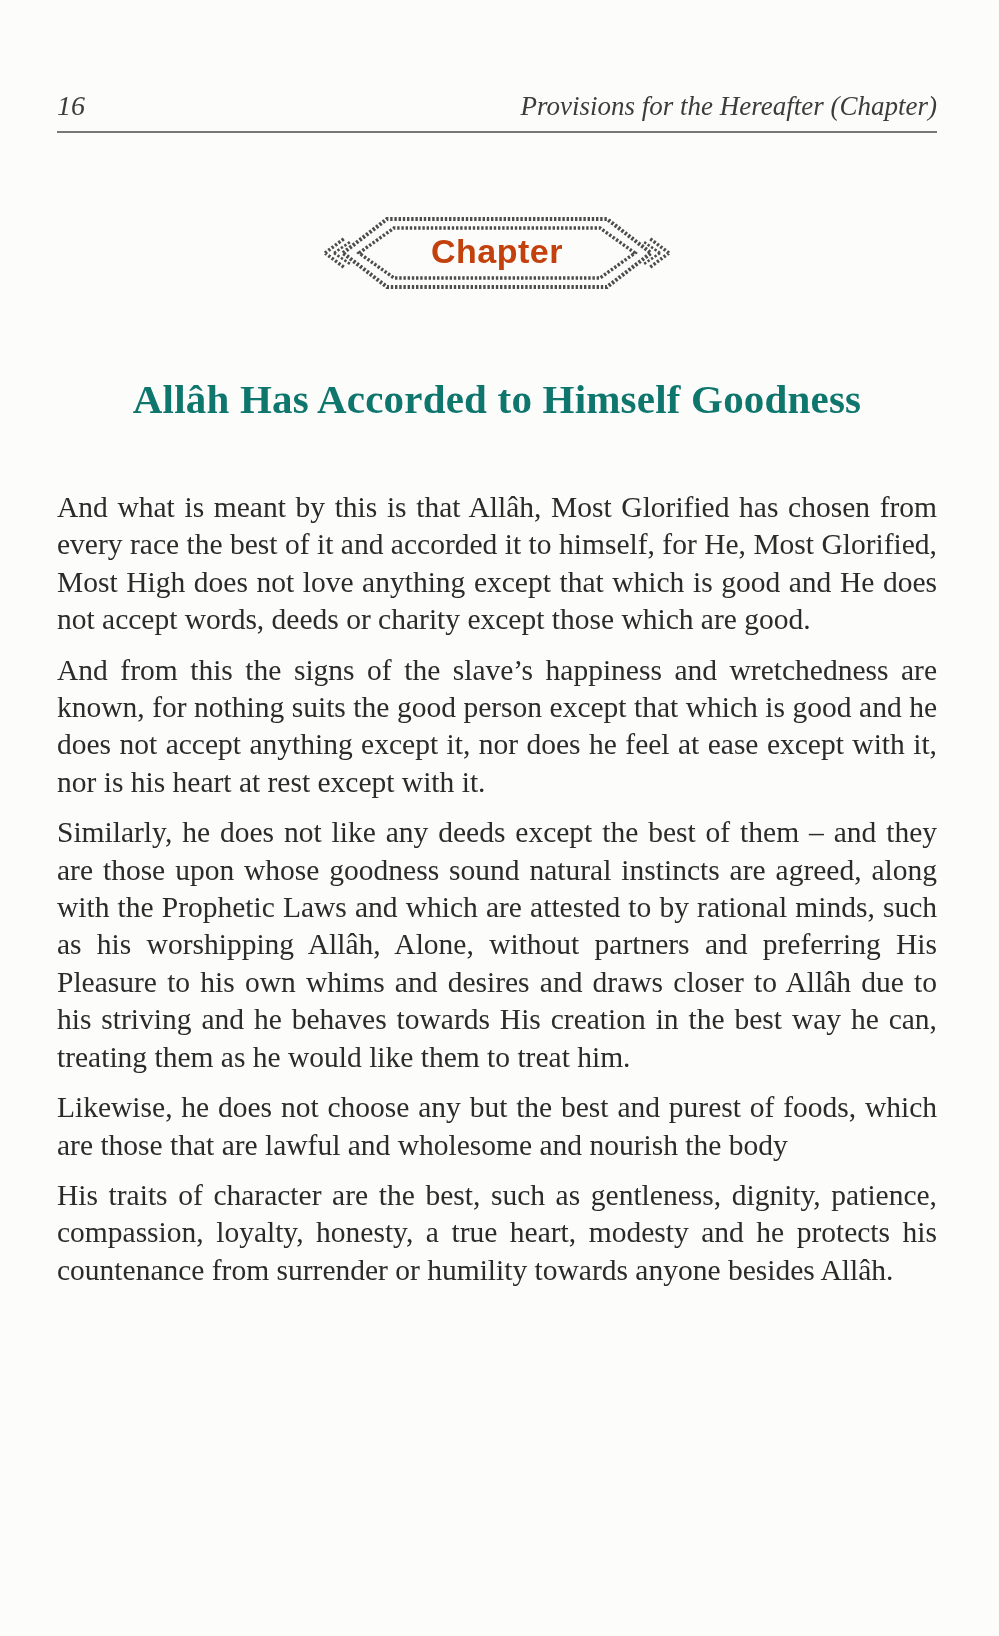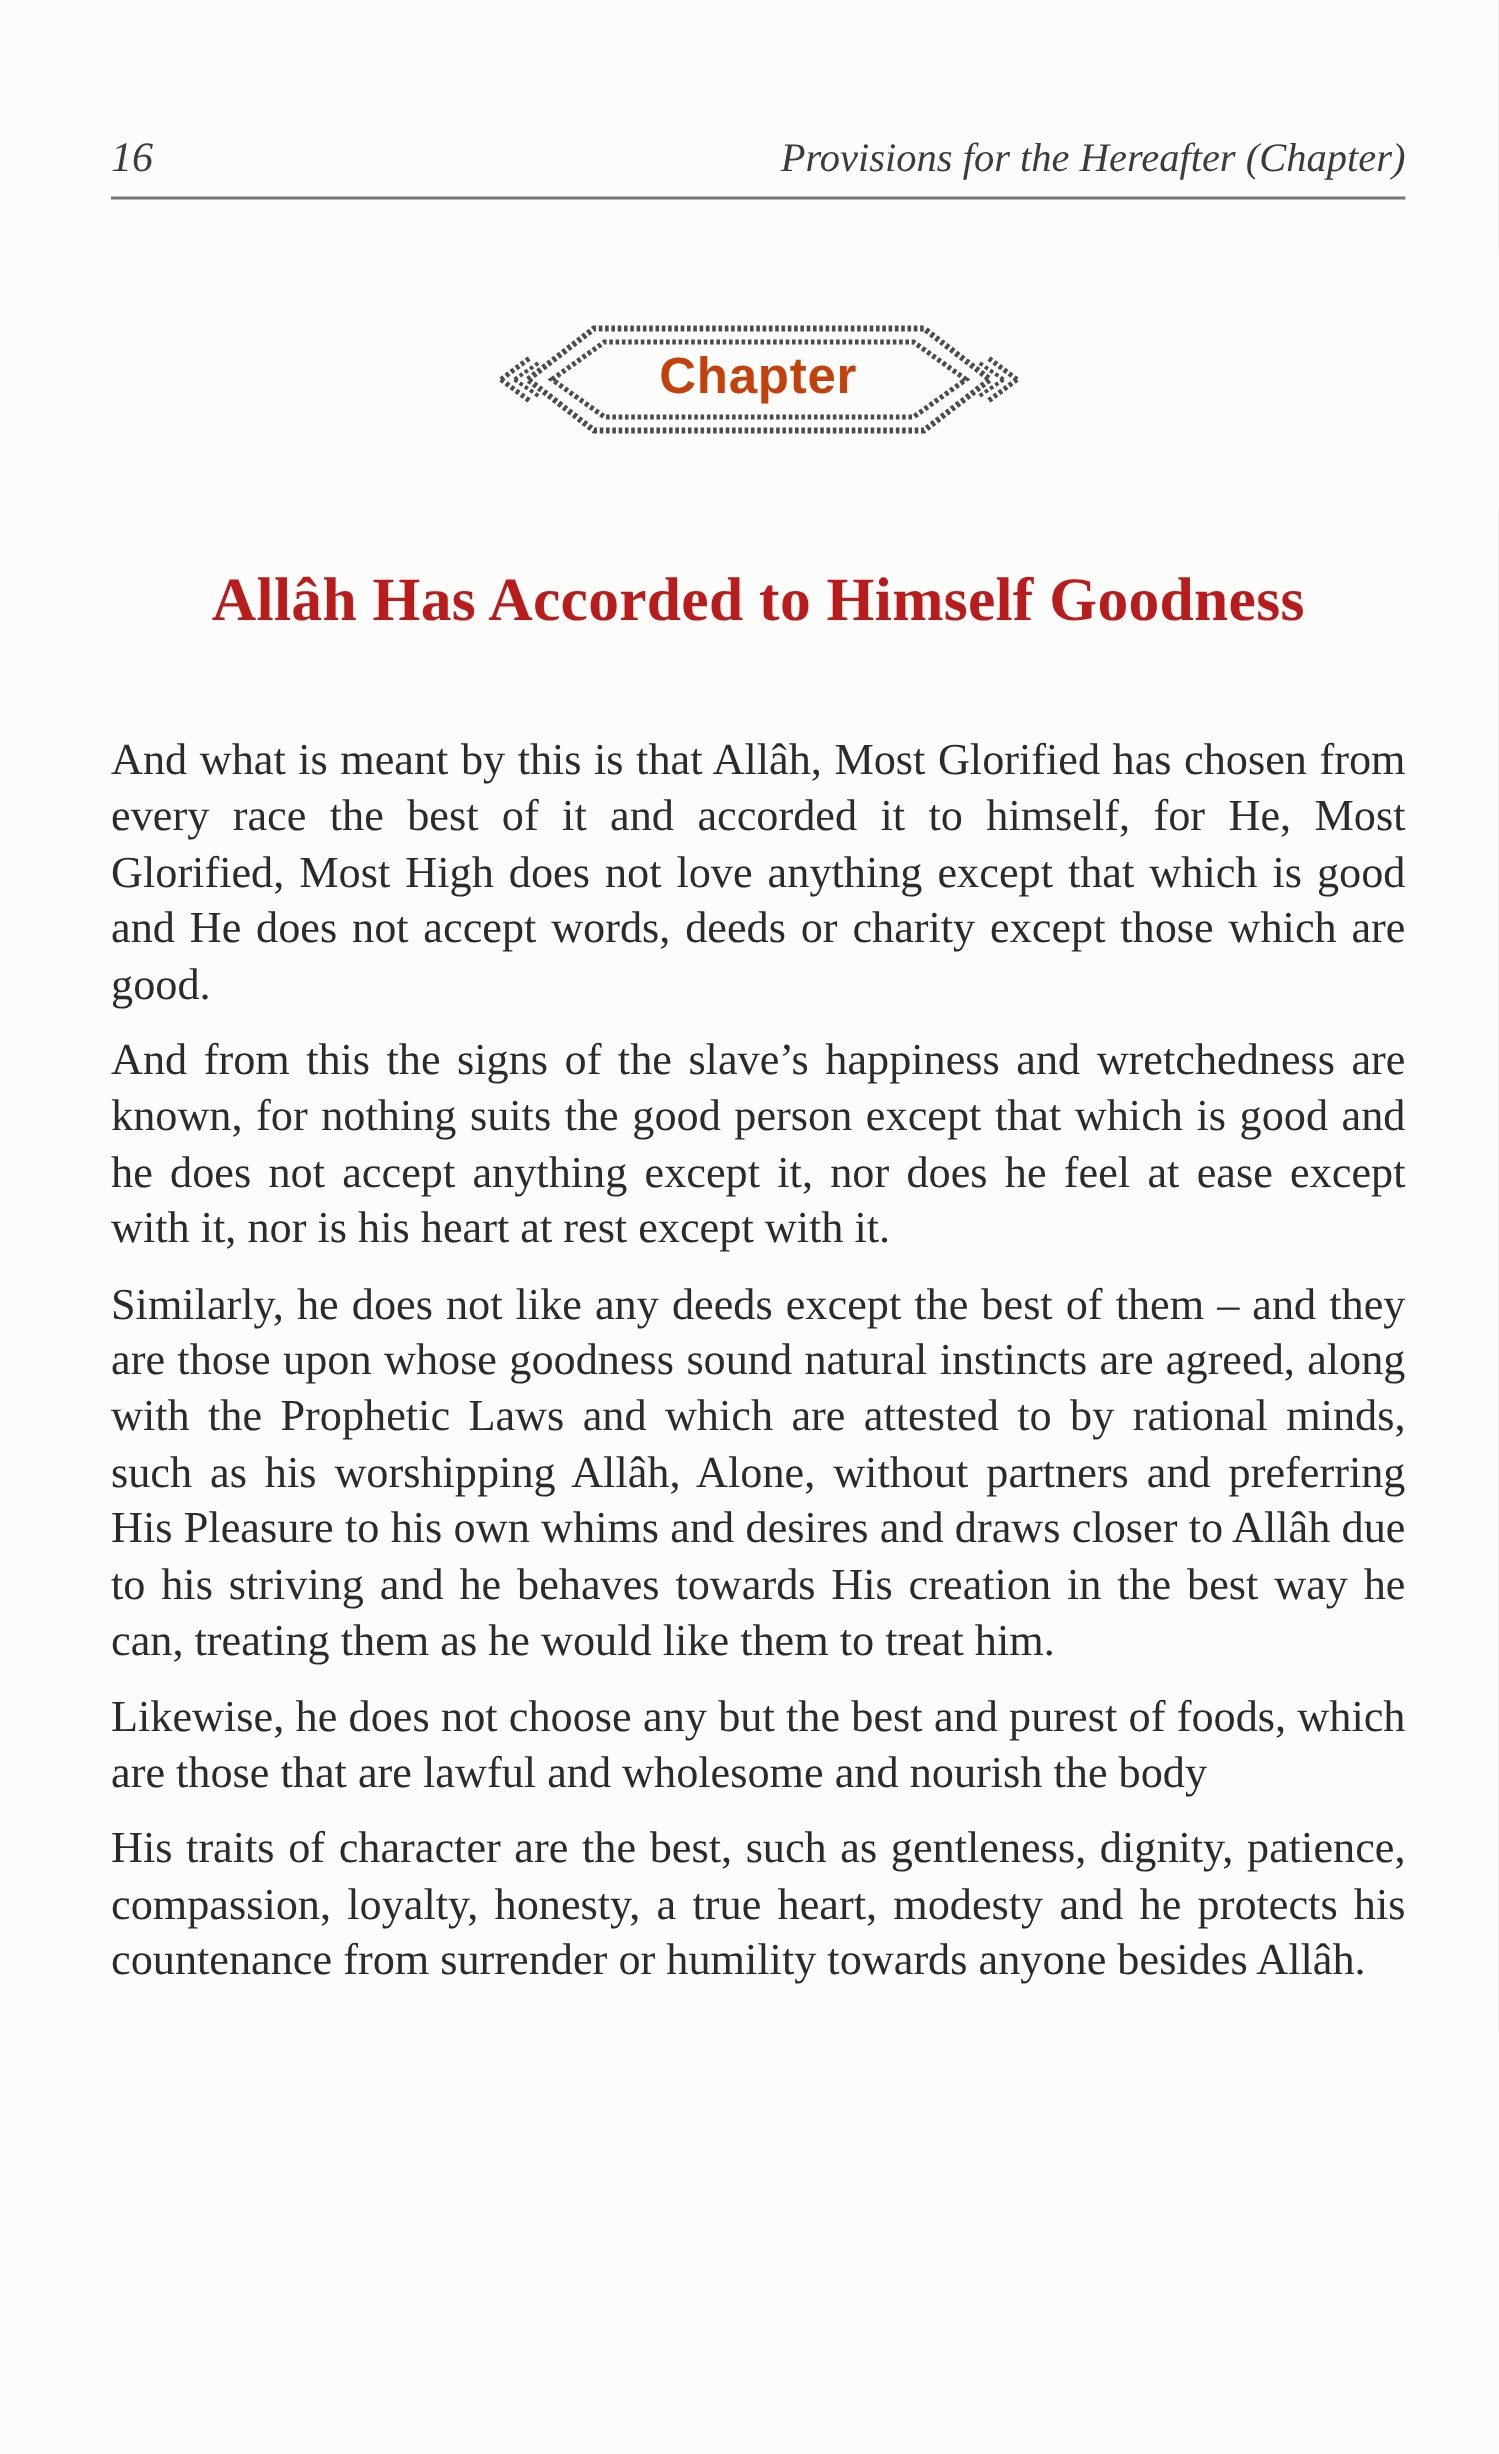--- a/index.html
+++ b/index.html
@@ -7,21 +7,21 @@
     padding: 0;
     background: #e9e9e7;
   }
   .page {
     position: relative;
     width: 999px;
     height: 1636px;
     margin: 0 auto;
     background: #fcfcfa;
     box-sizing: border-box;
-    padding: 0 62px 0 74px;
+    padding: 0 62px 0 57px;
     font-family: "Liberation Serif", serif;
     color: #262626;
     overflow: hidden;
   }
   
   .running-header {
     display: flex;
     justify-content: space-between;
     align-items: baseline;
     padding-top: 90px;
@@ -63,21 +63,21 @@
     letter-spacing: 0.5px;
     color: #c2410c;
   }
   
   .chapter-title {
     margin-top: 76px;
     text-align: center;
     font-weight: bold;
     font-size: 41px;
     letter-spacing: 0.2px;
-    color: #b91c1c;
+    color: #0f766e;
   }
   
   .body-text {
     margin-top: 66px;
   }
   .body-text p {
     margin: 0 0 13px 0;
     font-size: 29.5px;
     line-height: 37.4px;
     text-align: justify;

